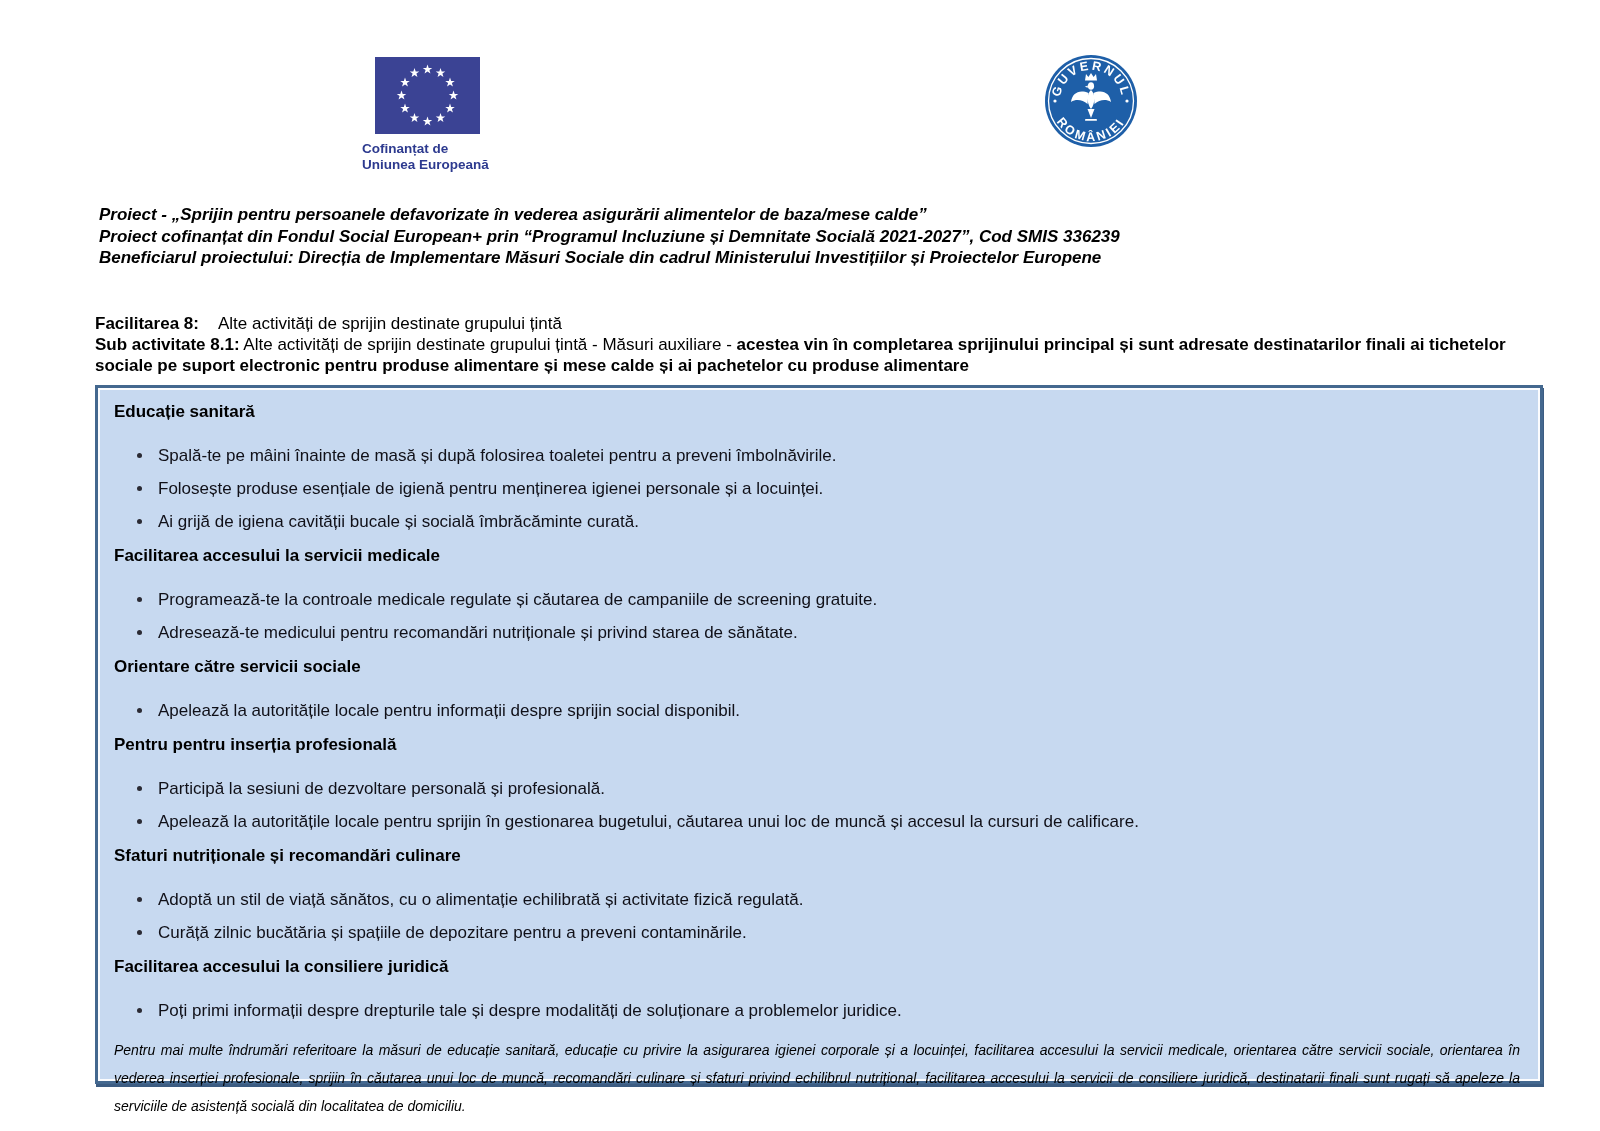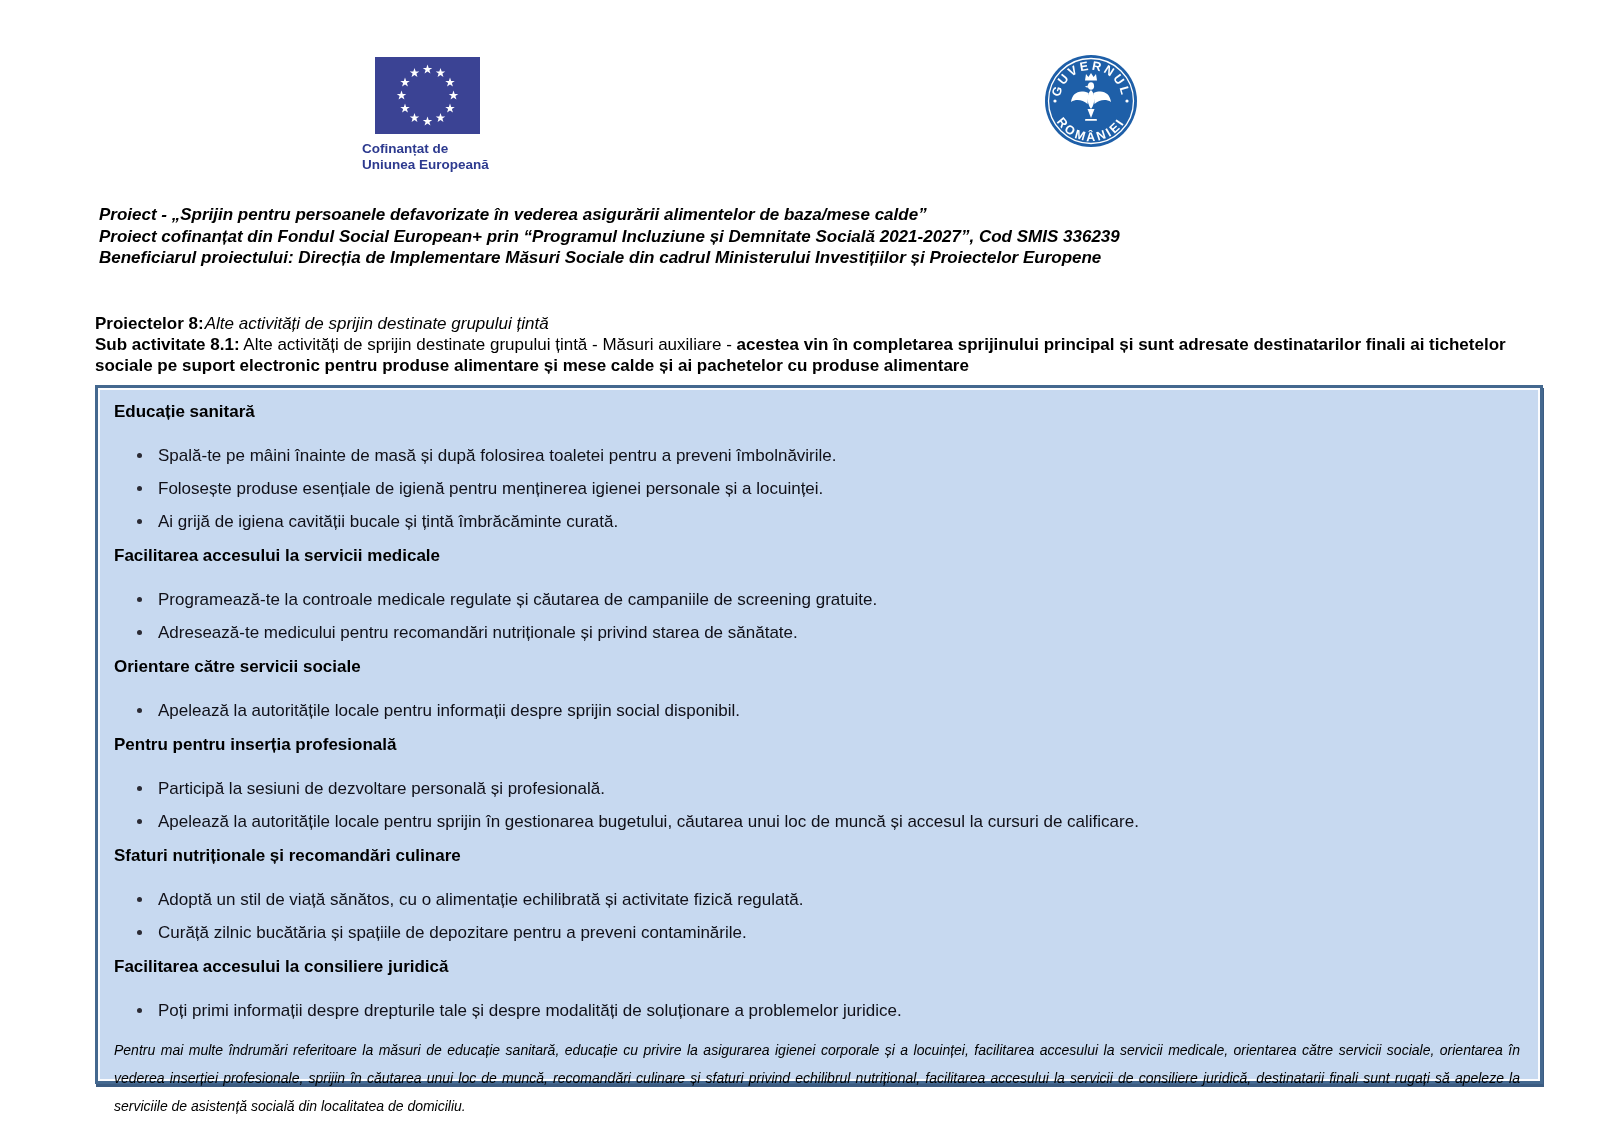--- a/index.html
+++ b/index.html
@@ -16,21 +16,21 @@
   .gov-seal { position:absolute; left:1045px; top:55px; width:92px; height:92px; }
 
   
   .project-header { position:absolute; left:99px; top:204px; width:1448px;
     font-weight:700; font-style:italic; font-size:17px; line-height:21.5px; color:#000; }
 
   
   .activity-block { position:absolute; left:95px; top:313px; width:1448px;
     font-size:17px; line-height:21px; color:#000; }
   .activity-title .lbl { font-weight:700; }
-  .activity-title .txt { margin-left:1px;font-style:italic; }
+  .activity-title .txt { margin-left:19px; }
   .subactivity { margin-top:0; }
   .subactivity .lbl { font-weight:700; }
   .subactivity .bold { font-weight:700; }
 
   
   .info-box { position:absolute; left:95px; top:385px; width:1448px; height:699px;
     background:#fbfcfe; border:3px solid #44688f; padding:2px;
     box-shadow:1px 3px 0 #3c5c82; }
   .info-box-inner { width:100%; height:100%; background:#c7d9f0; padding:8px 16px 22px 14px;
     font-size:17px; color:#101018; }
@@ -101,37 +101,37 @@
   </svg>
 
   <div class="project-header">
     <div>Proiect - „Sprijin pentru persoanele defavorizate în vederea asigurării alimentelor de baza/mese calde”</div>
     <div>Proiect cofinanțat din Fondul Social European+ prin “Programul Incluziune și Demnitate Socială 2021-2027”, Cod SMIS 336239</div>
     <div>Beneficiarul proiectului: Direcția de Implementare Măsuri Sociale din cadrul Ministerului Investițiilor și Proiectelor Europene</div>
   </div>
 
   <div class="activity-block">
     <div class="activity-title">
-      <span class="lbl">Proiectelor 8:</span><span class="txt">Alte activități de sprijin destinate grupului țintă</span>
+      <span class="lbl">Facilitarea 8:</span><span class="txt">Alte activități de sprijin destinate grupului țintă</span>
     </div>
     <div class="subactivity">
       <span class="lbl">Sub activitate 8.1:</span>
       <span>Alte activități de sprijin destinate grupului țintă - Măsuri auxiliare -</span>
       <span class="bold">acestea vin în completarea sprijinului principal și sunt adresate destinatarilor finali ai tichetelor sociale pe suport electronic pentru produse alimentare și mese calde și ai pachetelor cu produse alimentare</span>
     </div>
   </div>
 
   <div class="info-box">
     <div class="info-box-inner">
 
       <div class="box-heading first">Educație sanitară</div>
       <ul class="bullet-list">
         <li class="bullet"><span class="dot"></span><span>Spală-te pe mâini înainte de masă și după folosirea toaletei pentru a preveni îmbolnăvirile.</span></li>
         <li class="bullet"><span class="dot"></span><span>Folosește produse esențiale de igienă pentru menținerea igienei personale și a locuinței.</span></li>
-        <li class="bullet"><span class="dot"></span><span>Ai grijă de igiena cavității bucale și țintă îmbrăcăminte curată.</span></li>
+        <li class="bullet"><span class="dot"></span><span>Ai grijă de igiena cavității bucale și socială îmbrăcăminte curată.</span></li>
       </ul>
 
       <div class="box-heading">Facilitarea accesului la servicii medicale</div>
       <ul class="bullet-list">
         <li class="bullet"><span class="dot"></span><span>Programează-te la controale medicale regulate și căutarea de campaniile de screening gratuite.</span></li>
         <li class="bullet"><span class="dot"></span><span>Adresează-te medicului pentru recomandări nutriționale și privind starea de sănătate.</span></li>
       </ul>
 
       <div class="box-heading">Orientare către servicii sociale</div>
       <ul class="bullet-list">

